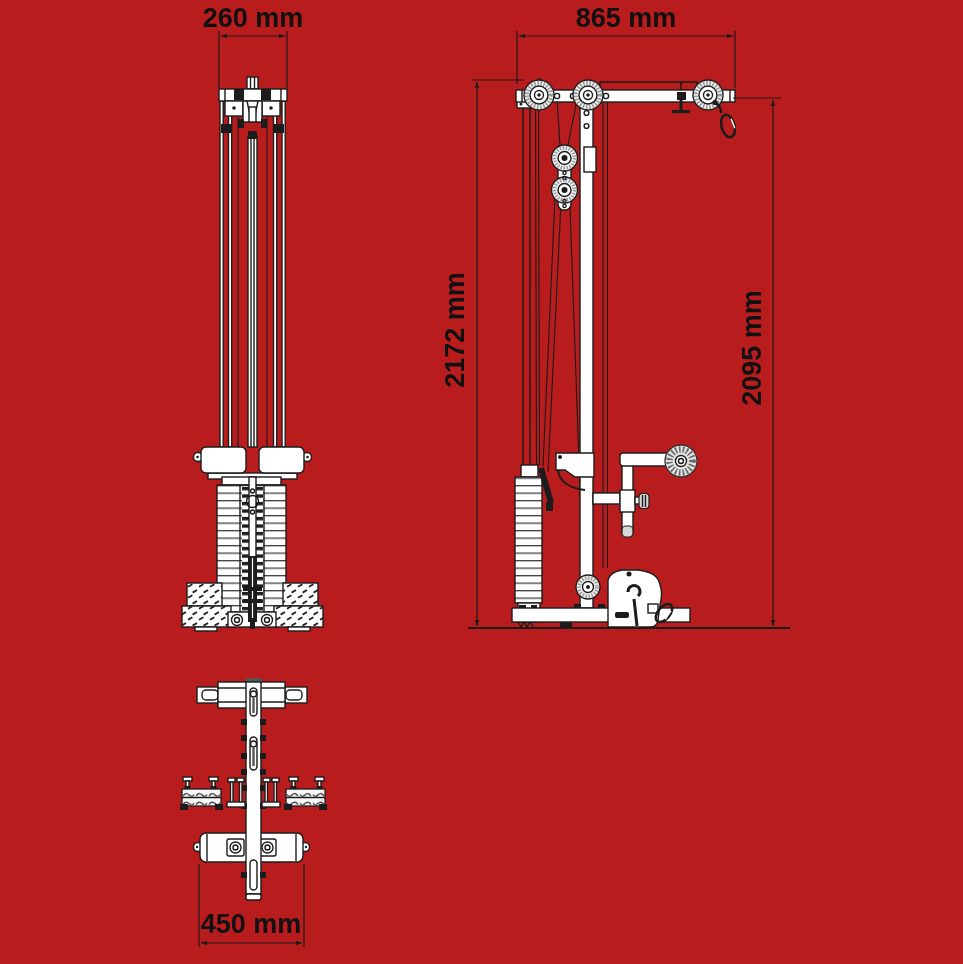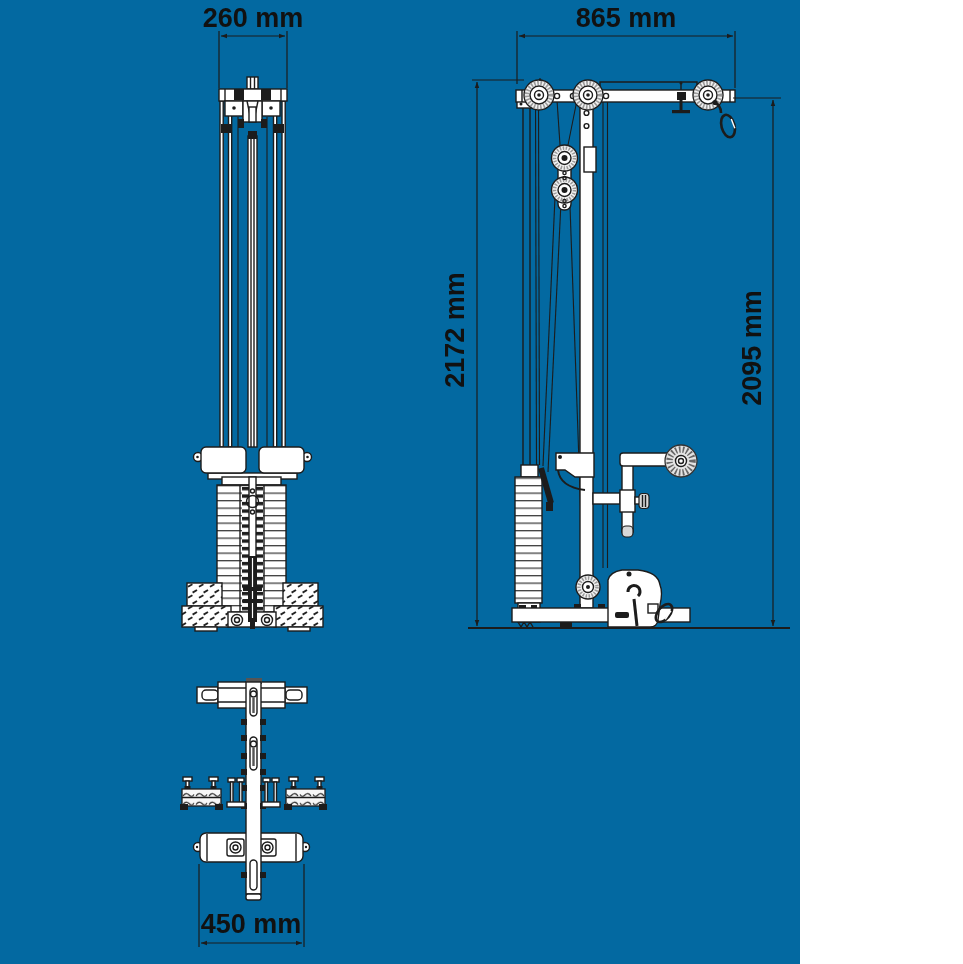--- a/index.html
+++ b/index.html
@@ -1,16 +1,16 @@
 <!DOCTYPE html>
 <html><head>
 <meta charset="utf-8">
 <style>
   html,body{margin:0;padding:0;background:#fff;}
-  .canvas{width:800px;height:964px;background:#0369a1;position:relative;overflow:hidden;}
+  .canvas{width:963px;height:964px;background:#b91c1c;position:relative;overflow:hidden;}
   svg{display:block;}
   .ln{fill:none;stroke:#1c1c1c;stroke-width:1.4;}
   .ln2{fill:none;stroke:#1c1c1c;stroke-width:2;}
   .fw{fill:#ffffff;stroke:#1c1c1c;stroke-width:1.4;}
   .fl{fill:#f2f2f2;stroke:#1c1c1c;stroke-width:1.4;}
   .fd{fill:#1c1c1c;stroke:none;}
   .fg{fill:#d8d8d8;stroke:#1c1c1c;stroke-width:1.2;}
   .dim{stroke:#1c1c1c;stroke-width:1.2;fill:none;}
   .hatch{fill:none;stroke:#9a9a9a;stroke-width:4.5;stroke-dasharray:1.6 1.6;}
   .hatchS{fill:none;stroke:#9a9a9a;stroke-width:3.6;stroke-dasharray:1.5 1.5;}

